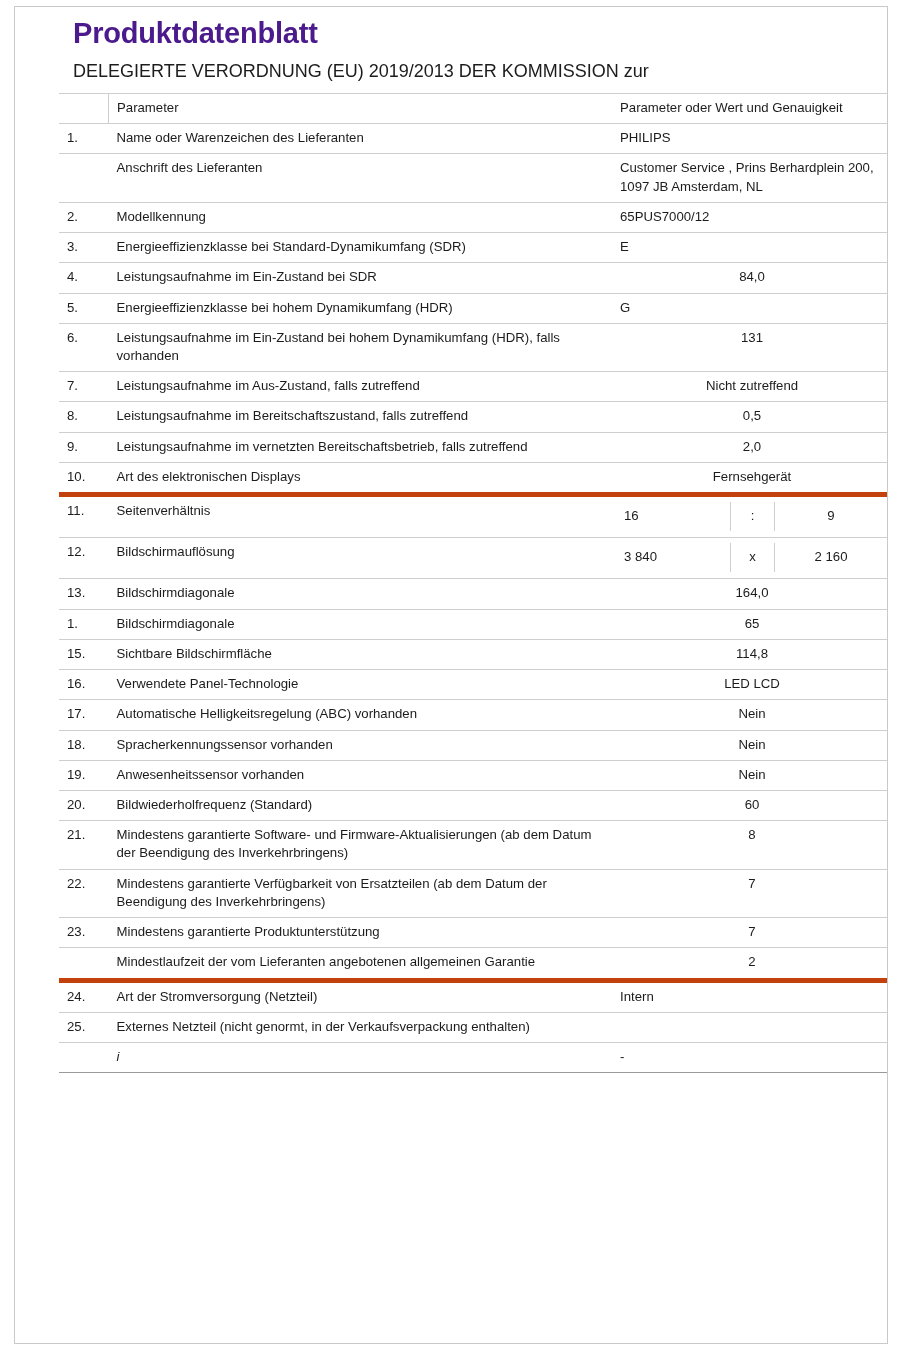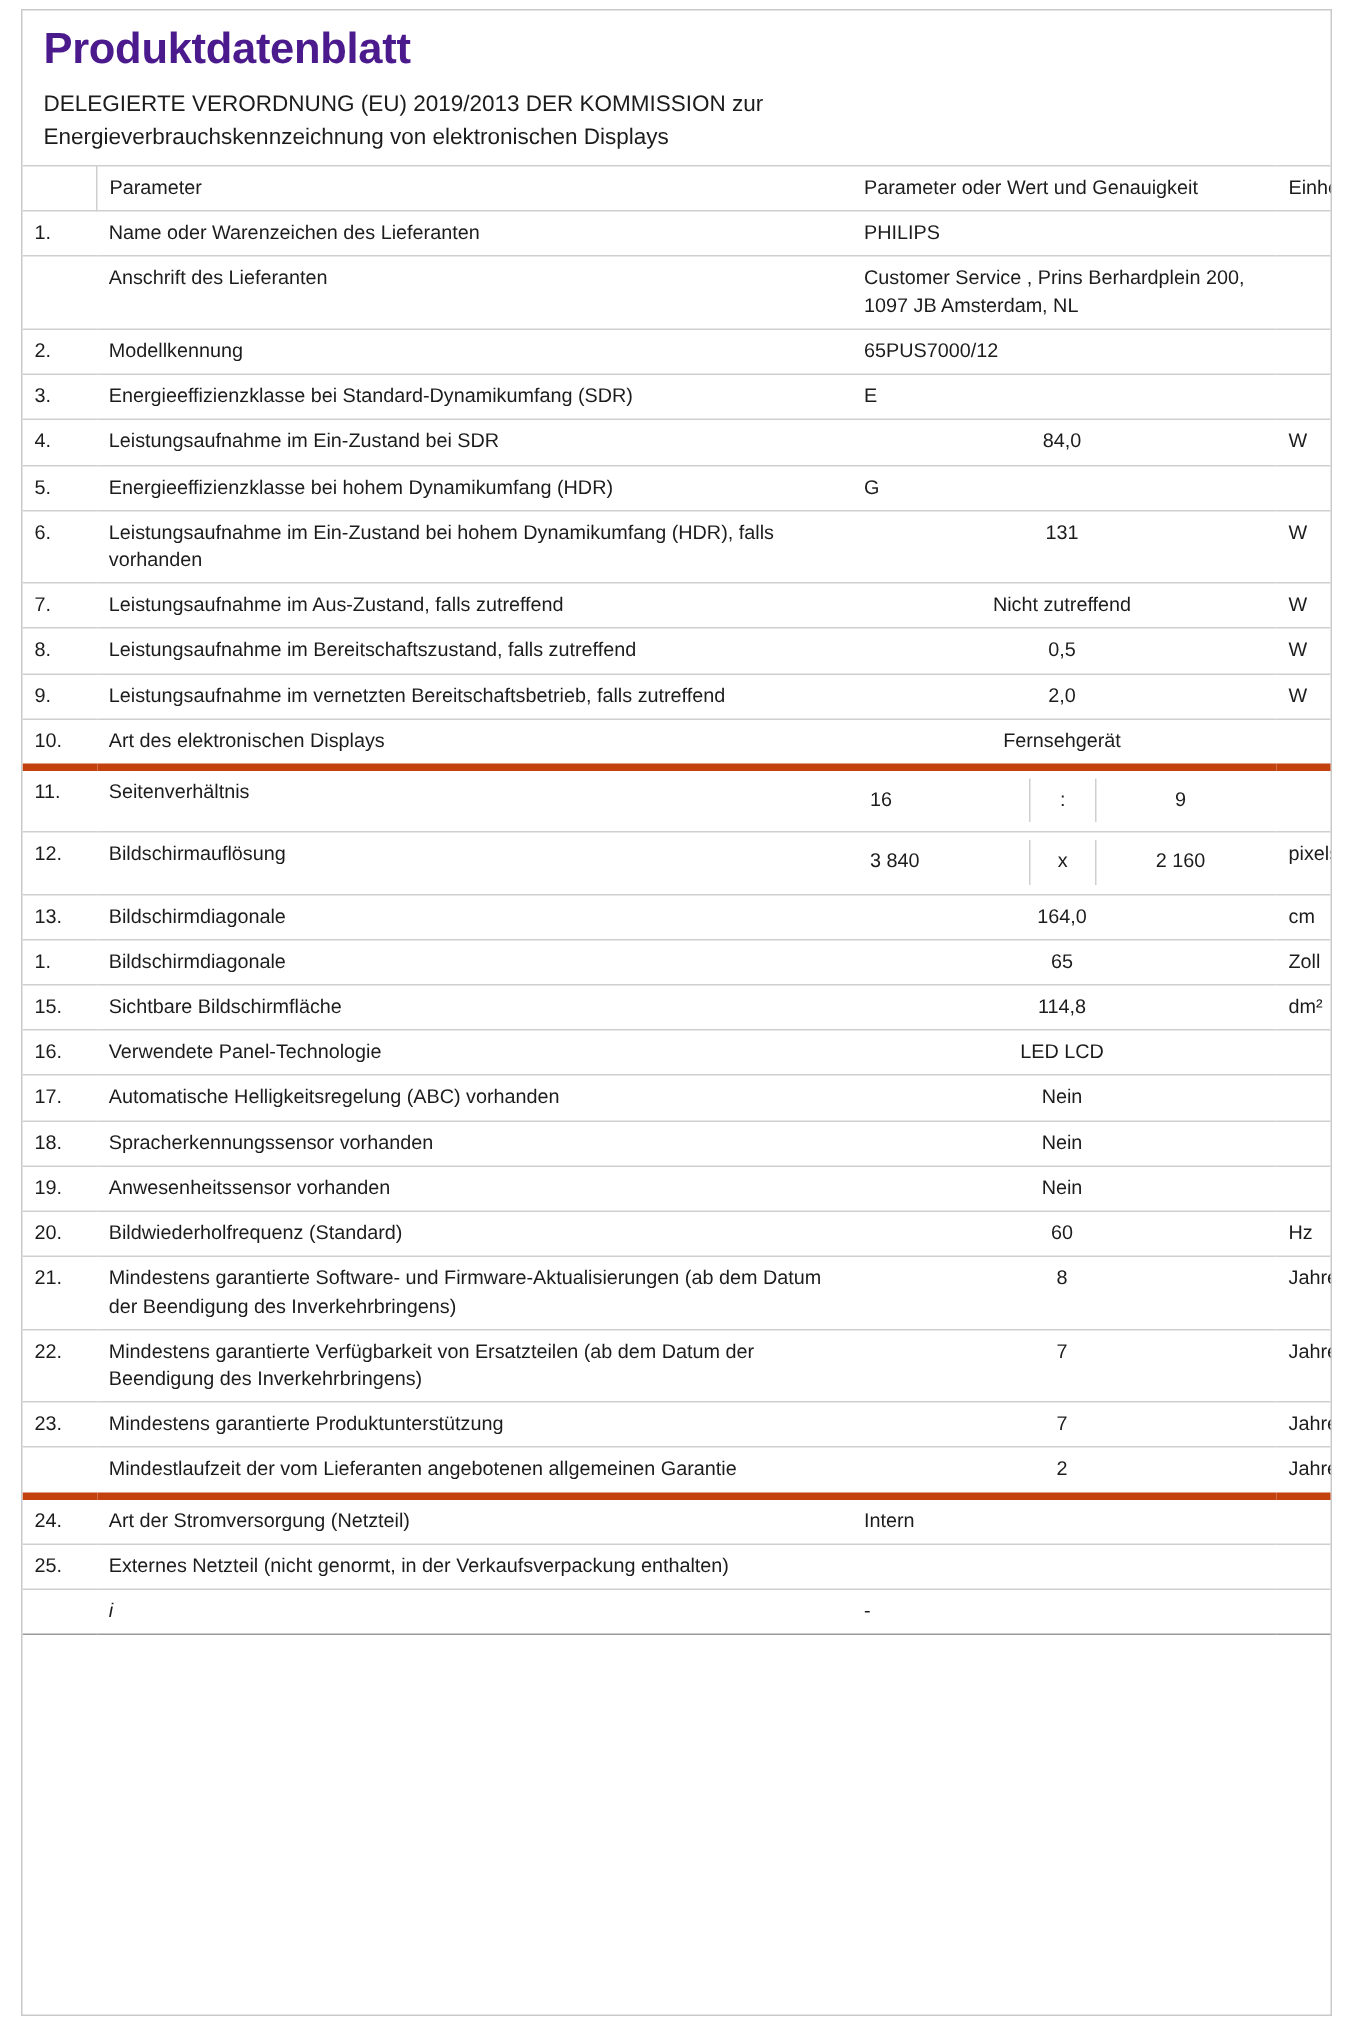--- a/index.html
+++ b/index.html
@@ -16,34 +16,35 @@
   }
   .page {
     position: relative;
     width: 874px;
     height: 1338px;
     margin: 6px 0 0 14px;
     border: 1px solid #c9c9c9;
     box-sizing: border-box;
     background: #fff;
     overflow: hidden;
+    padding-left: 44px;
   }
   .head {
     padding: 11px 14px 8px 14px;
   }
   .doc-title {
     font-size: 29px;
     font-weight: bold;
     color: #4b1a8c;
     letter-spacing: -0.2px;
     line-height: 1.05;
     margin: 0 0 11px 0;
   }
   .doc-subtitle {
-    font-size: 15px;
+    font-size: 18px;
     line-height: 1.42;
     color: #1c1c1c;
     margin: 0;
     max-width: 640px;
   }
   table.sheet {
     width: 100%;
     border-collapse: collapse;
     table-layout: fixed;
     font-size: 13.2px;
@@ -144,21 +145,20 @@
 </style>
 </head>
 <body>
 
 <div class="page">
 
   <div class="head">
     <h1 class="doc-title" style="color: rgb(75, 26, 140);">Produktdatenblatt</h1>
     <p class="doc-subtitle">
       <span>DELEGIERTE VERORDNUNG (EU) 2019/2013 DER KOMMISSION zur</span><br>
-      <span>Energieverbrauchskennzeichnung von elektronischen Displays</span>
     </p>
   </div>
 
   <table class="sheet">
     <thead>
       <tr>
         <th class="idx"></th>
         <th class="param">Parameter</th>
         <th class="val">Parameter oder Wert und Genauigkeit</th>
         <th class="unit">Einheit</th>

